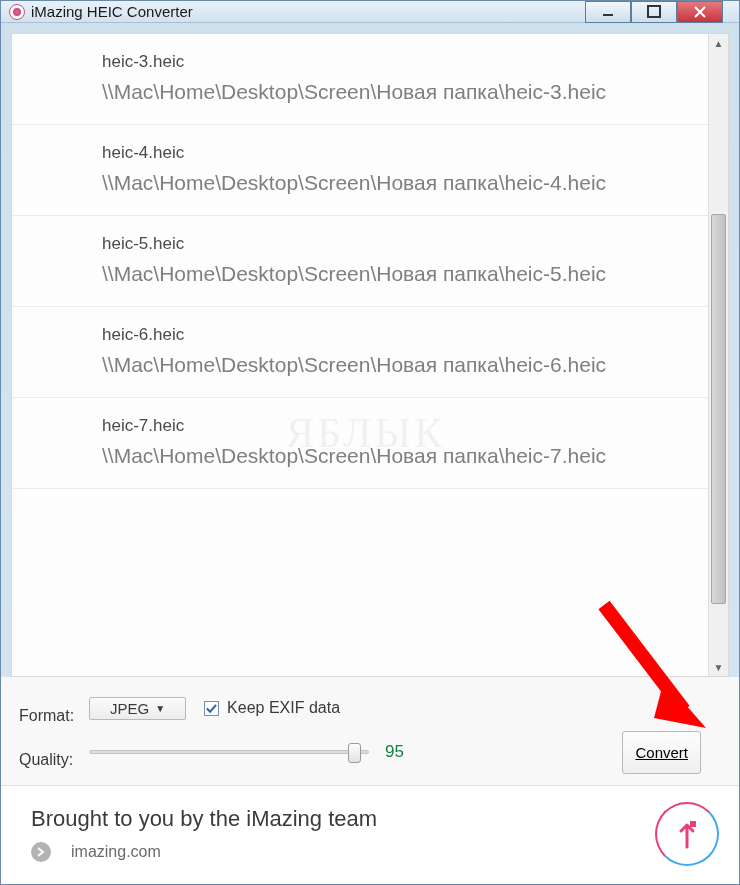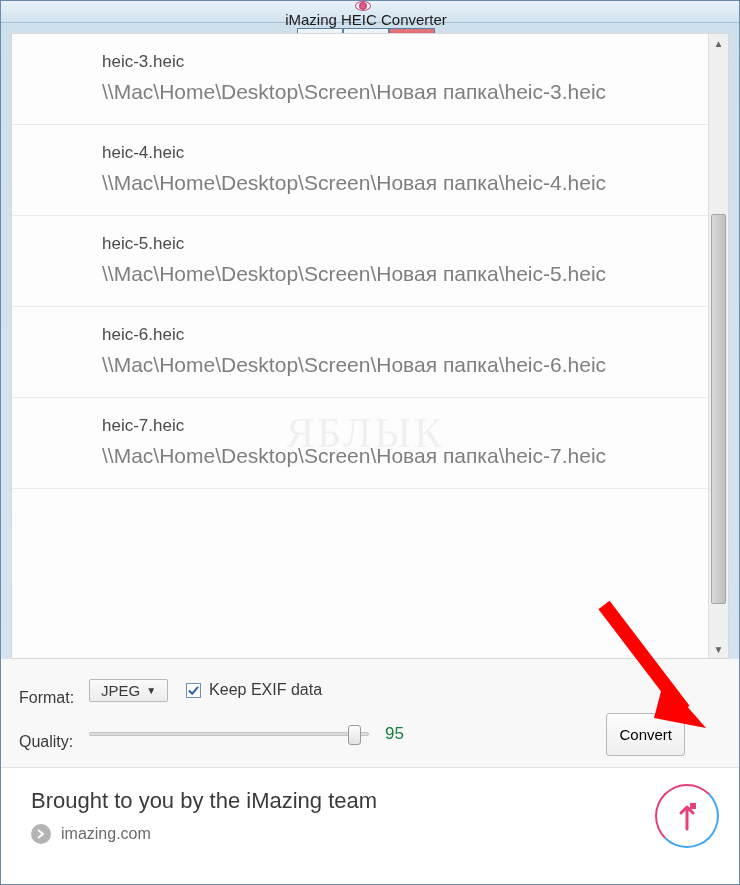--- a/index.html
+++ b/index.html
@@ -19,21 +19,20 @@
       display: flex;
       flex-direction: column;
     }
     .titlebar {
       height: 22px;
       display: flex;
       align-items: center;
       padding: 0 16px 0 8px;
       background: linear-gradient(#e9f2f9, #d2e2ef);
       border-bottom: 1px solid #a9bfd3;
-      flex-direction: column;
     }
     .titlebar .app-icon {
       width: 16px; height: 16px;
       border-radius: 50%;
       background: #fff;
       border: 1px solid #c94f7e;
       position: relative;
       margin-right: 6px;
       display:flex; align-items:center; justify-content:center;
     }
@@ -117,21 +116,21 @@
       padding: 14px 18px 6px 18px;
       background:#f8f8f8;
       font-size:16px;
       color:#3a3a3a;
     }
     .ctrl-row { display:flex; align-items:center; margin-bottom:10px; }
     .ctrl-label { width:70px;margin-top:16px; }
     .format-select {
       border:1px solid #b9b9b9;
       background:linear-gradient(#fbfbfb,#ececec);
-      padding:2px 11px;
+      padding:2px 20px;
       font-size:15px;
       display:flex; align-items:center; gap:6px;
       border-radius:2px;
     }
     .format-select .caret { font-size:10px; }
     .checkbox {
       width:15px; height:15px; border:1px solid #6f93b8;
       margin: 0 8px 0 18px;
       display:flex; align-items:center; justify-content:center;
       background:#fff;
@@ -149,44 +148,45 @@
     .slider-thumb {
       position:absolute; top:-8px;
       left: 258px;
       width:13px; height:20px;
       background:linear-gradient(#fdfdfd,#e2e2e2);
       border:1px solid #9a9a9a;
       border-radius:3px;
     }
     .quality-value { font-size:17px; color:#15803d; }
     .convert-btn {
-      position:absolute; right:36px;
+      position:absolute; right:20px;
       padding:12px 12px;
       border:1px solid #b9b9b9;
       background:linear-gradient(#fdfdfd,#efefef);
       font-size:15px;
       border-radius:3px;
       cursor:pointer;
+      text-decoration:underline;
     }
     .controls { position:relative; }
     .footer {
       background:#fff;
       border-top:1px solid #e2e2e2;
-      padding: 16px 20px 36px 30px;
+      padding: 16px 20px 18px 30px;
       display:flex; align-items:center;
     }
     .footer-text { flex:1; }
     .footer-title {
       font-size:22px;
       color:#3b3b3b;
       font-weight:400;
       margin-bottom:10px;
     }
     .footer-link {
-      display:flex; align-items:center; gap:10px;
+      display:flex; align-items:center; gap:20px;
       font-size:16px; color:#6a6a6a;
     }
     .link-icon {
       width:20px; height:20px; border-radius:50%;
       background:#b3b3b3;
       display:flex; align-items:center; justify-content:center;
       color:#fff;
     }
     .footer-logo {
       width:64px; height:64px; border-radius:50%;

